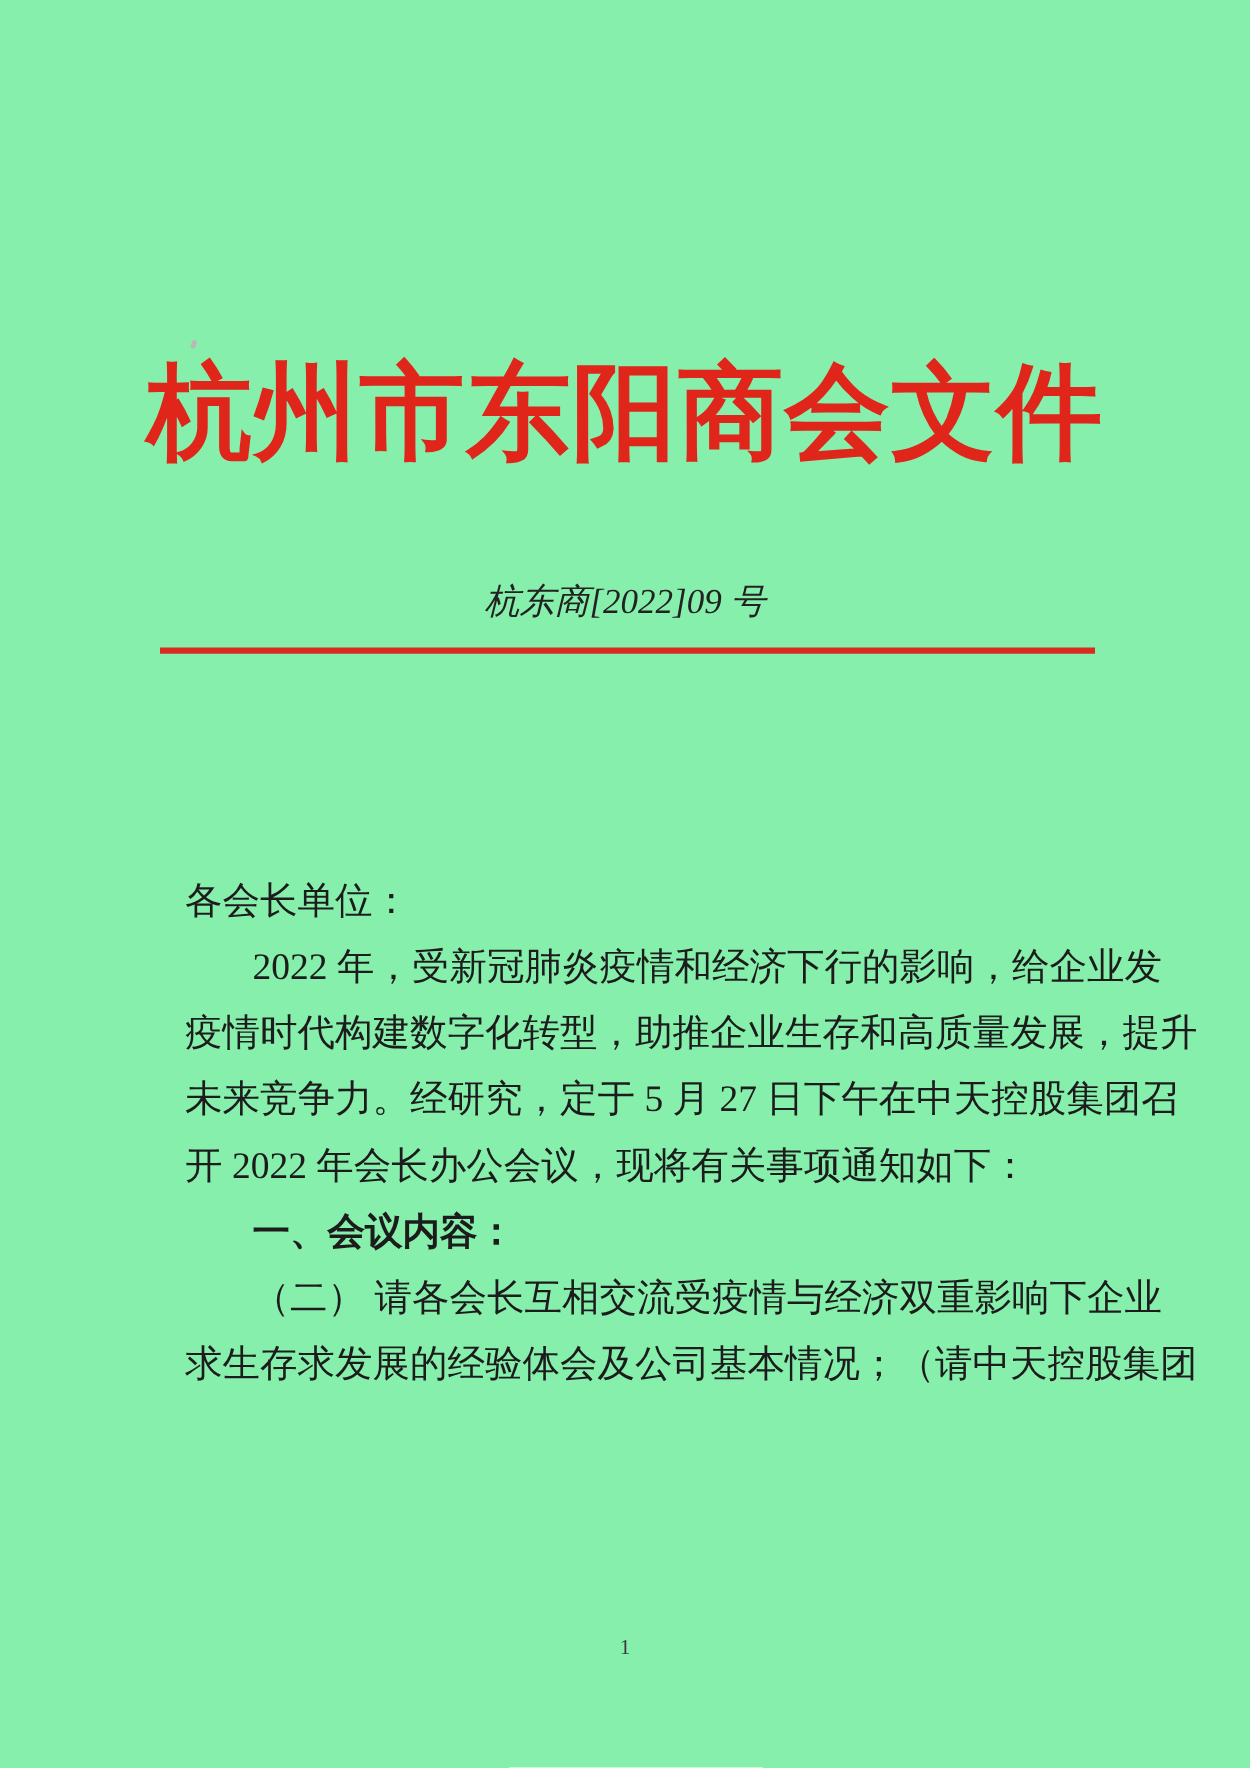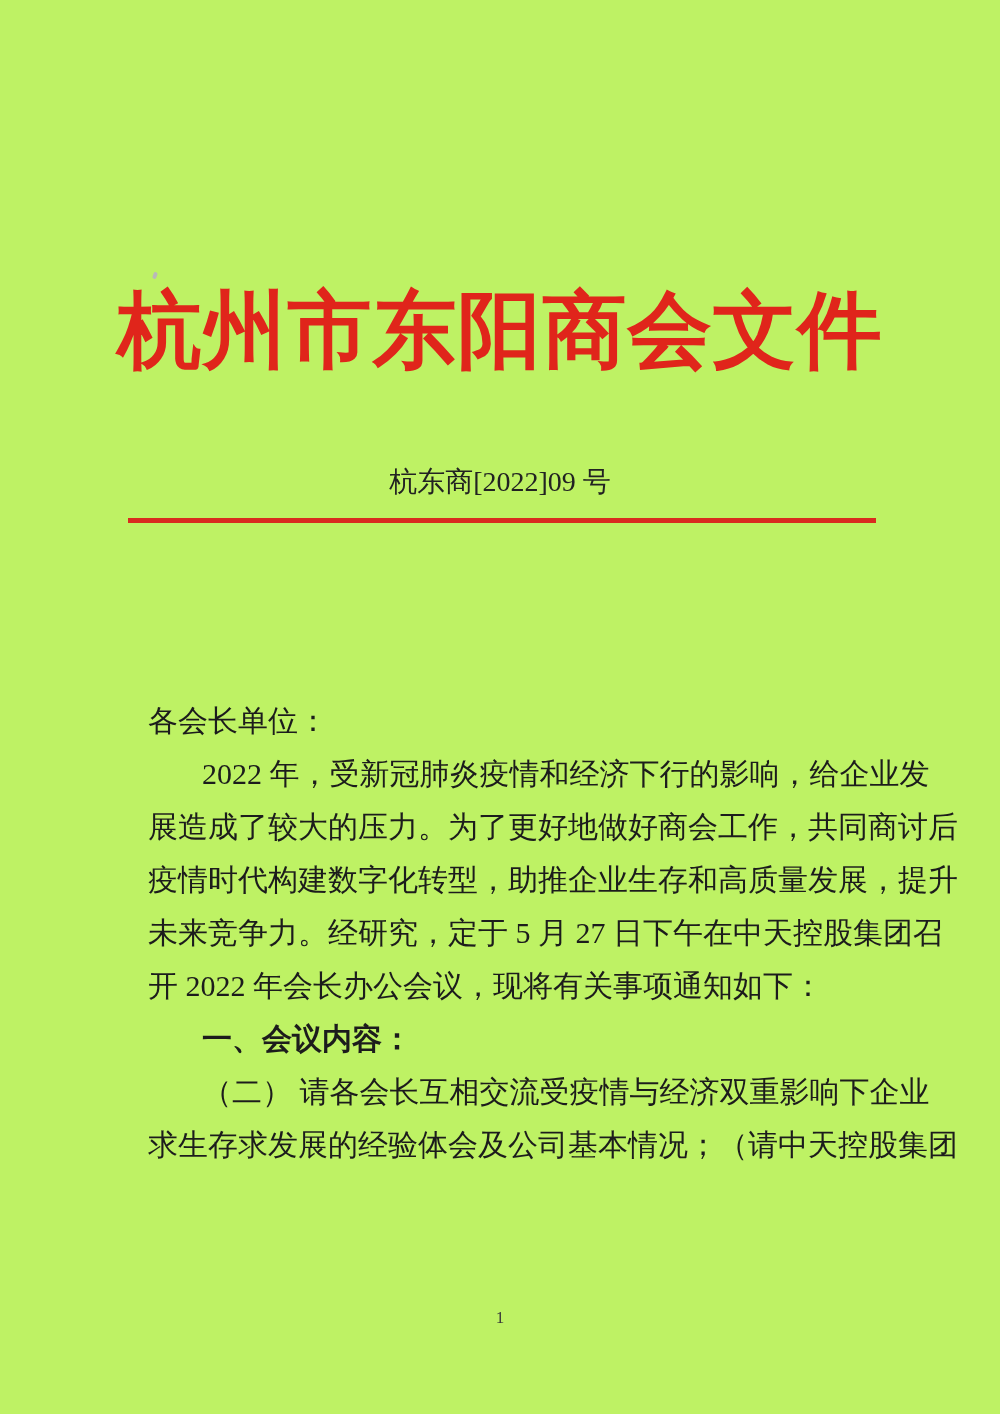--- a/index.html
+++ b/index.html
@@ -4,21 +4,21 @@
 <style>
   html, body {
     margin: 0;
     padding: 0;
     background: #ffffff;
   }
   .page {
     position: relative;
     width: 1000px;
     height: 1414px;
-    background: #bef264;
+    background: #86efac;
     overflow: hidden;
     font-family: "Liberation Serif", "DejaVu Serif", serif;
     color: #1c1c1c;
   }
   .banner {
     position: absolute;
     top: 276px;
     left: 0;
     width: 100%;
     text-align: center;
@@ -31,20 +31,21 @@
   }
   .doc-number {
     position: absolute;
     top: 464px;
     left: 0;
     width: 100%;
     text-align: center;
     font-size: 28px;
     line-height: 36px;
     color: #222222;
+    font-style: italic;
   }
   .red-rule {
     position: absolute;
     top: 518px;
     left: 128px;
     width: 748px;
     height: 5px;
     background: #d92b1f;
   }
   .doc-title {
@@ -101,21 +102,20 @@
   <div class="banner">杭州市东阳商会文件</div>
 
   <div class="doc-number">杭东商[2022]09 号</div>
 
   <div class="red-rule"></div>
 
 
   <div class="doc-body">
     <div class="body-line">各会长单位：</div>
     <div class="body-line indent">2022 年，受新冠肺炎疫情和经济下行的影响，给企业发</div>
-    <div class="body-line">展造成了较大的压力。为了更好地做好商会工作，共同商讨后</div>
     <div class="body-line">疫情时代构建数字化转型，助推企业生存和高质量发展，提升</div>
     <div class="body-line">未来竞争力。经研究，定于 5 月 27 日下午在中天控股集团召</div>
     <div class="body-line">开 2022 年会长办公会议，现将有关事项通知如下：</div>
     <div class="body-line indent bold">一、会议内容：</div>
     <div class="body-line indent">（二） 请各会长互相交流受疫情与经济双重影响下企业</div>
     <div class="body-line">求生存求发展的经验体会及公司基本情况；（请中天控股集团</div>
   </div>
 
   <div class="page-number">1</div>
 

